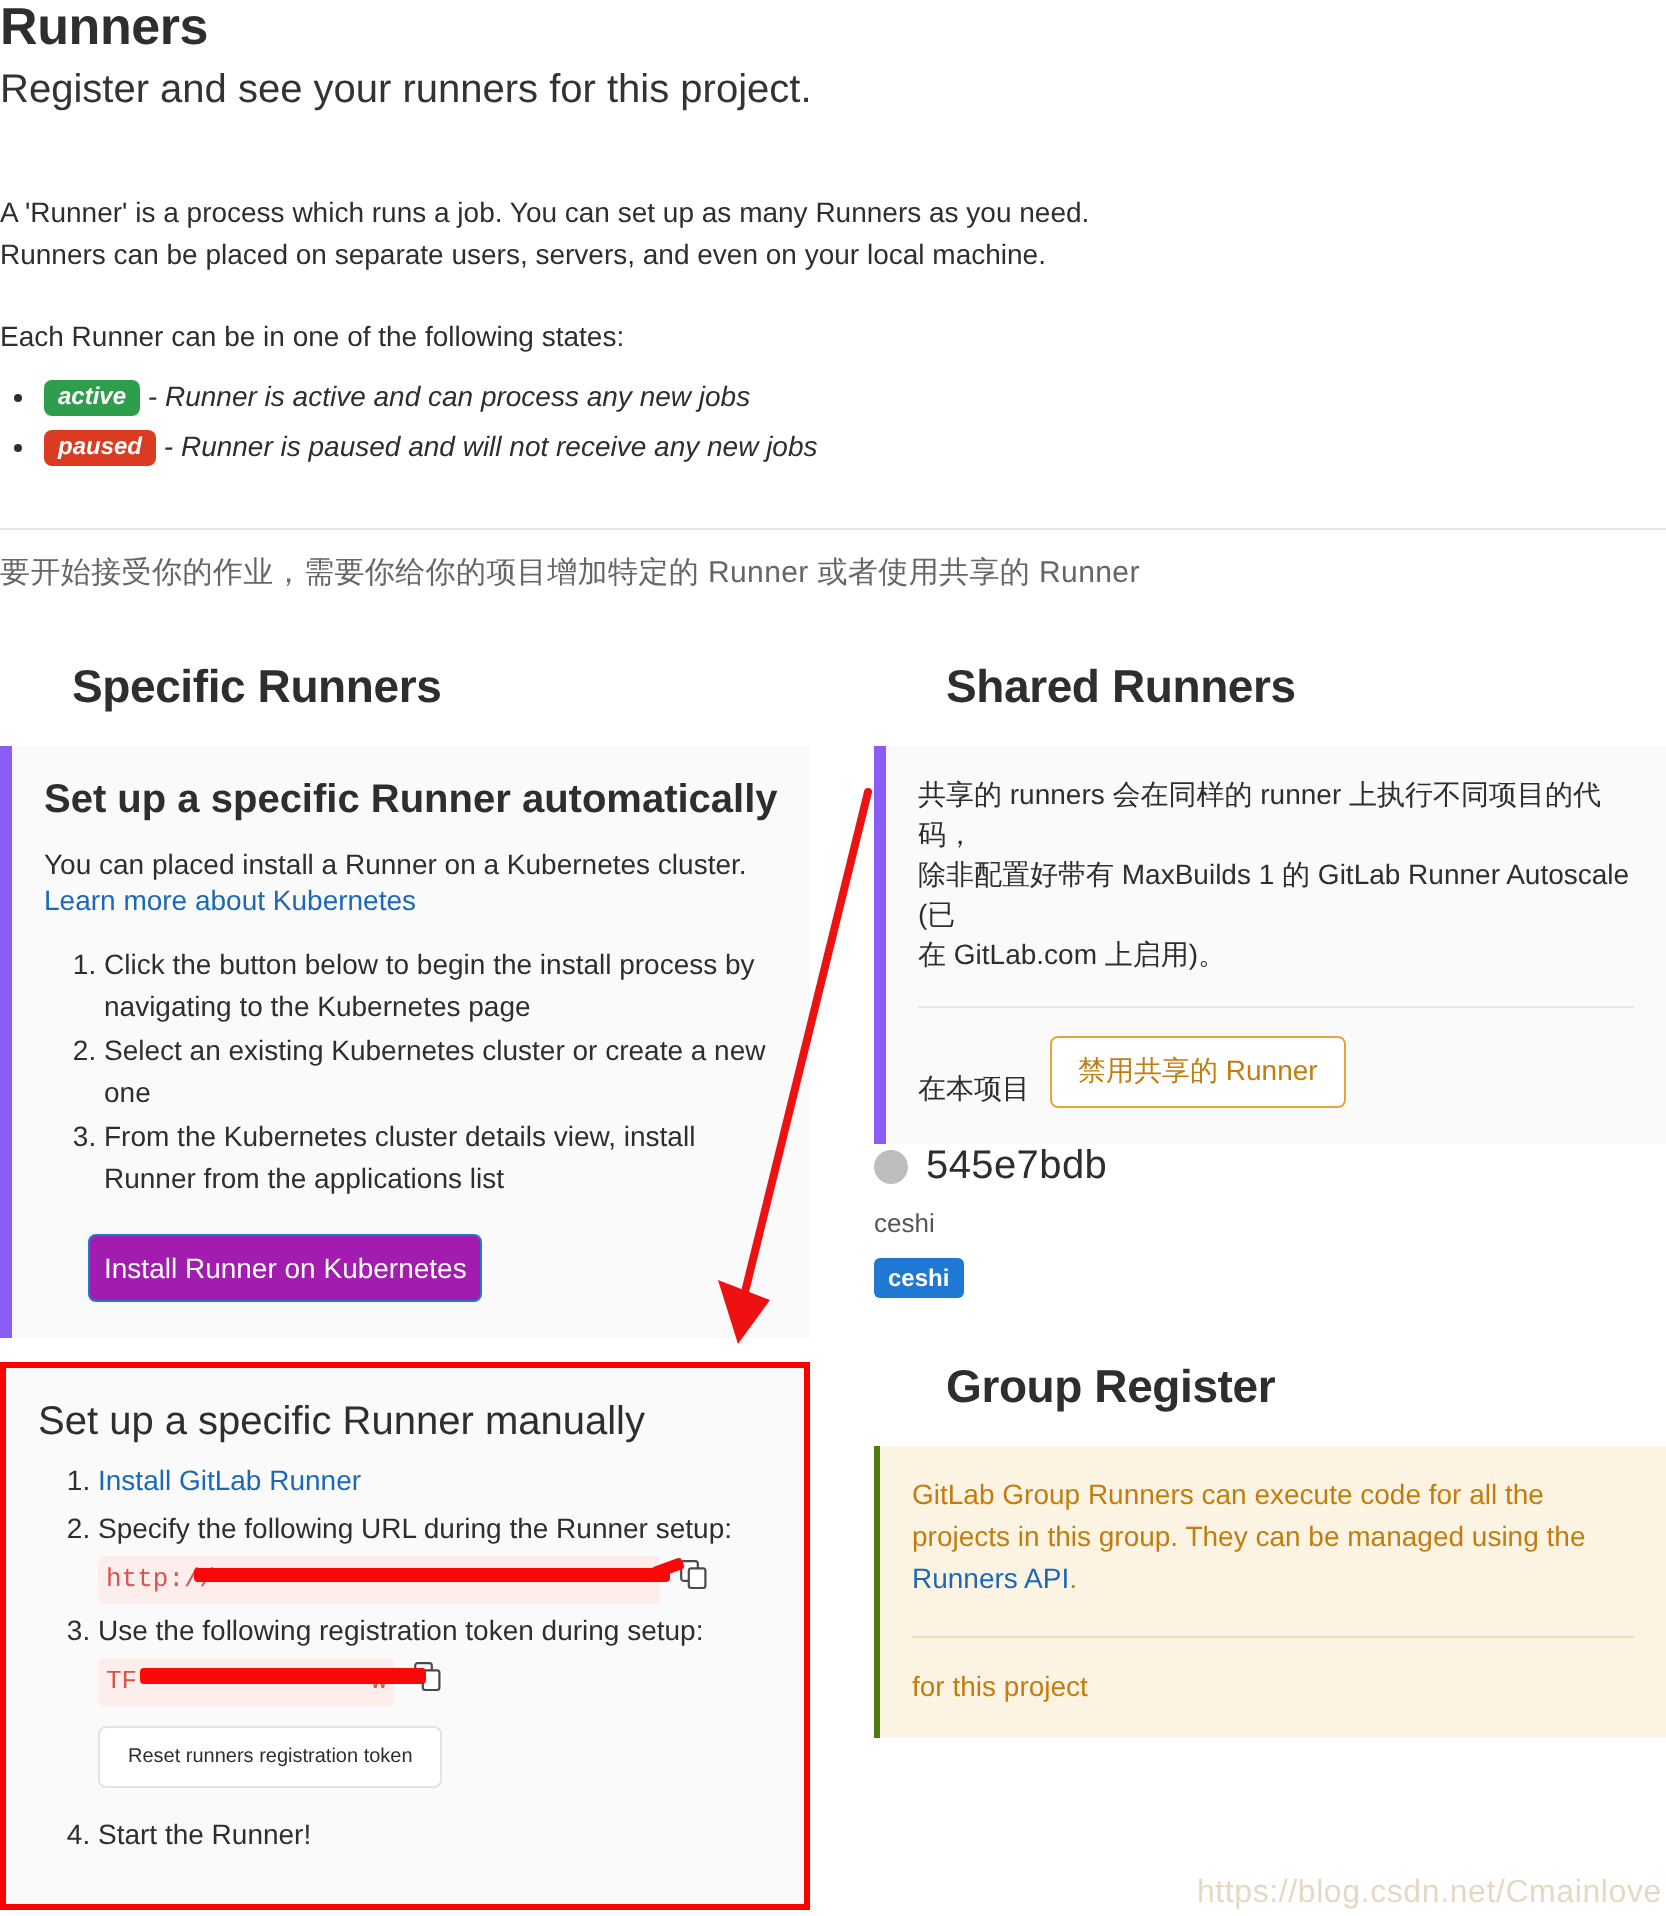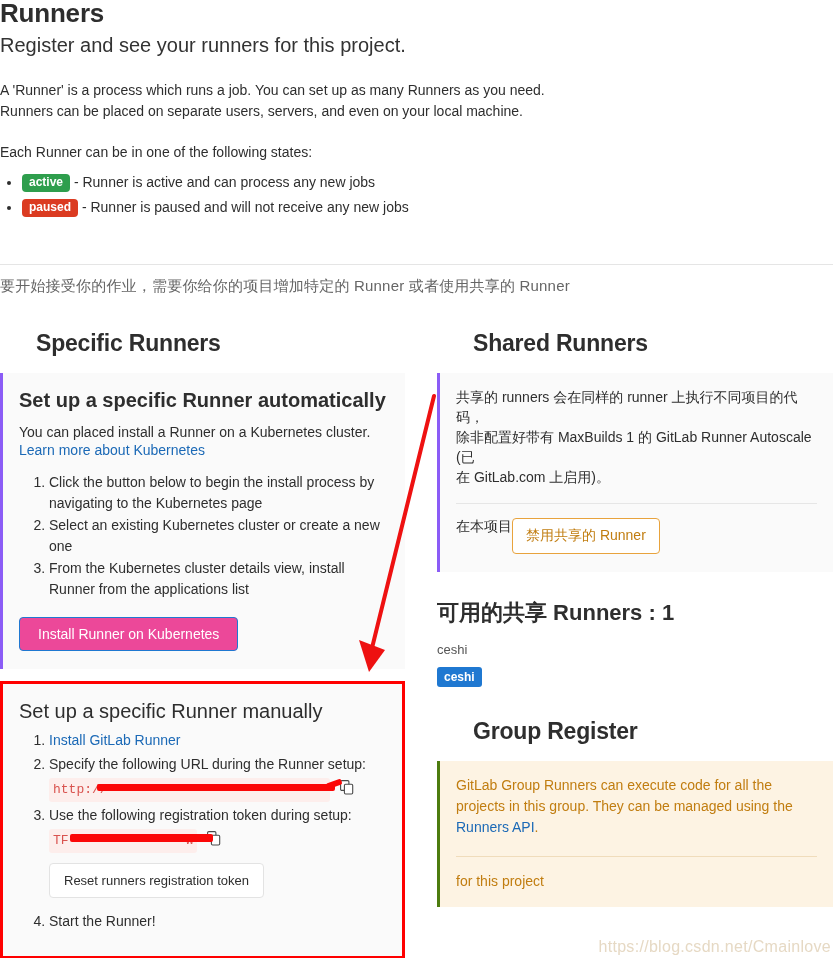--- a/index.html
+++ b/index.html
@@ -36,33 +36,34 @@
   }
   .page-subtitle {
     position: absolute;
     top: 34px;
     left: 0;
     font-size: 20px;
     color: #333;
   }
   .intro {
     position: absolute;
-    top: 80px;
+    top: 96px;
     left: 0;
     width: 795px;
     font-size: 14px;
     line-height: 21px;
     color: #2e2e2e;
   }
   .intro p { margin: 0; }
   .intro .states-line { margin-top: 20px; }
   .state-list {
     list-style: disc;
     margin: 8px 0 0 0;
     padding-left: 22px;
+    font-style: italic;
   }
   .state-list li {
     margin: 0 0 2px 0;
     line-height: 23px;
   }
   .badge {
     display: inline-block;
     border-radius: 4px;
     color: #fff;
     font-size: 12px;
@@ -110,21 +111,21 @@
     font-weight: 600;
     color: #2e2e2e;
     margin: 0 0 16px 0;
     letter-spacing: -0.2px;
     padding-left: 36px;
   }
 
   
   .panel {
     background: #fafafa;
-    border-left: 3px solid #8b5cf6;
+    border-left: 6px solid #8b5cf6;
     padding: 14px 16px 18px 16px;
     box-sizing: border-box;
   }
   .panel h3 {
     font-size: 20px;
     font-weight: 600;
     margin: 2px 0 10px 0;
     color: #2e2e2e;
   }
   .panel p { margin: 0; line-height: 20px; }
@@ -133,36 +134,37 @@
   ol.steps {
     margin: 14px 0 0 0;
     padding-left: 30px;
     line-height: 21px;
   }
   ol.steps li { margin-bottom: 1px; }
 
   .btn-primary {
     display: inline-block;
     margin-top: 16px;
-    background: #ec4899;
+    background: #a21caf;
     color: #fff;
     border: 1px solid #1f78d1;
     border-radius: 4px;
     font-size: 14px;
     font-family: inherit;
-    padding: 8px 18px;
+    padding: 8px 7px;
     cursor: pointer;
+    margin-left: 22px;
   }
   .btn-default {
     display: inline-block;
     background: #fff;
     color: #2e2e2e;
     border: 1px solid #e3e3e3;
     border-radius: 4px;
-    font-size: 13px;
+    font-size: 10px;
     font-family: inherit;
     padding: 9px 14px;
     cursor: pointer;
   }
   .btn-warn {
     display: inline-block;
     background: #fff;
     color: #c17d10;
     border: 1px solid #e8a33d;
     border-radius: 4px;
@@ -216,21 +218,21 @@
     cursor: pointer;
   }
   .mono-row { margin: 2px 0 2px 0; }
 
   
   .hr-soft {
     height: 1px;
     background: #e6e6e6;
     margin: 16px 0 14px 0;
   }
-  .inline-row { display: flex; align-items: flex-start; }
+  .inline-row { display: flex; align-items: flex-end; gap: 10px; }
 
   h2.count-h {
     font-size: 22px;
     font-weight: 700;
     margin: 26px 0 14px 0;
     color: #2e2e2e;
   }
   .runner-row { display: flex; align-items: center; gap: 9px; }
   .status-dot {
     width: 17px;
@@ -383,22 +385,25 @@
       <p>共享的 runners 会在同样的 runner 上执行不同项目的代码，</p>
       <p>除非配置好带有 MaxBuilds 1 的 GitLab Runner Autoscale (已</p>
       <p>在 GitLab.com 上启用)。</p>
       <div class="hr-soft"></div>
       <div class="inline-row">
         <span>在本项目</span>
         <button class="btn-warn">禁用共享的 Runner</button>
       </div>
     </div>
 
-    <h2 class="count-h">可用的共享 Runners : 1</h2>
-
+
+    <div class="runner-row">
+      <span class="status-dot"></span>
+      <span class="runner-id">545e7bdb</span>
+    </div>
     <div class="runner-desc">ceshi</div>
     <span class="tag-badge">ceshi</span>
 
     <h2 class="section-h" style="margin-top:31px;">Group Register</h2>
 
     <div class="panel-warn">
       <p><span>GitLab Group Runners can execute code for all the projects in this group. They can be managed using the </span><a href="#">Runners API</a><span>.</span></p>
       <div class="hr-warn"></div>
       <div class="inline-row">
         <span class="warn-note">for this project</span>

